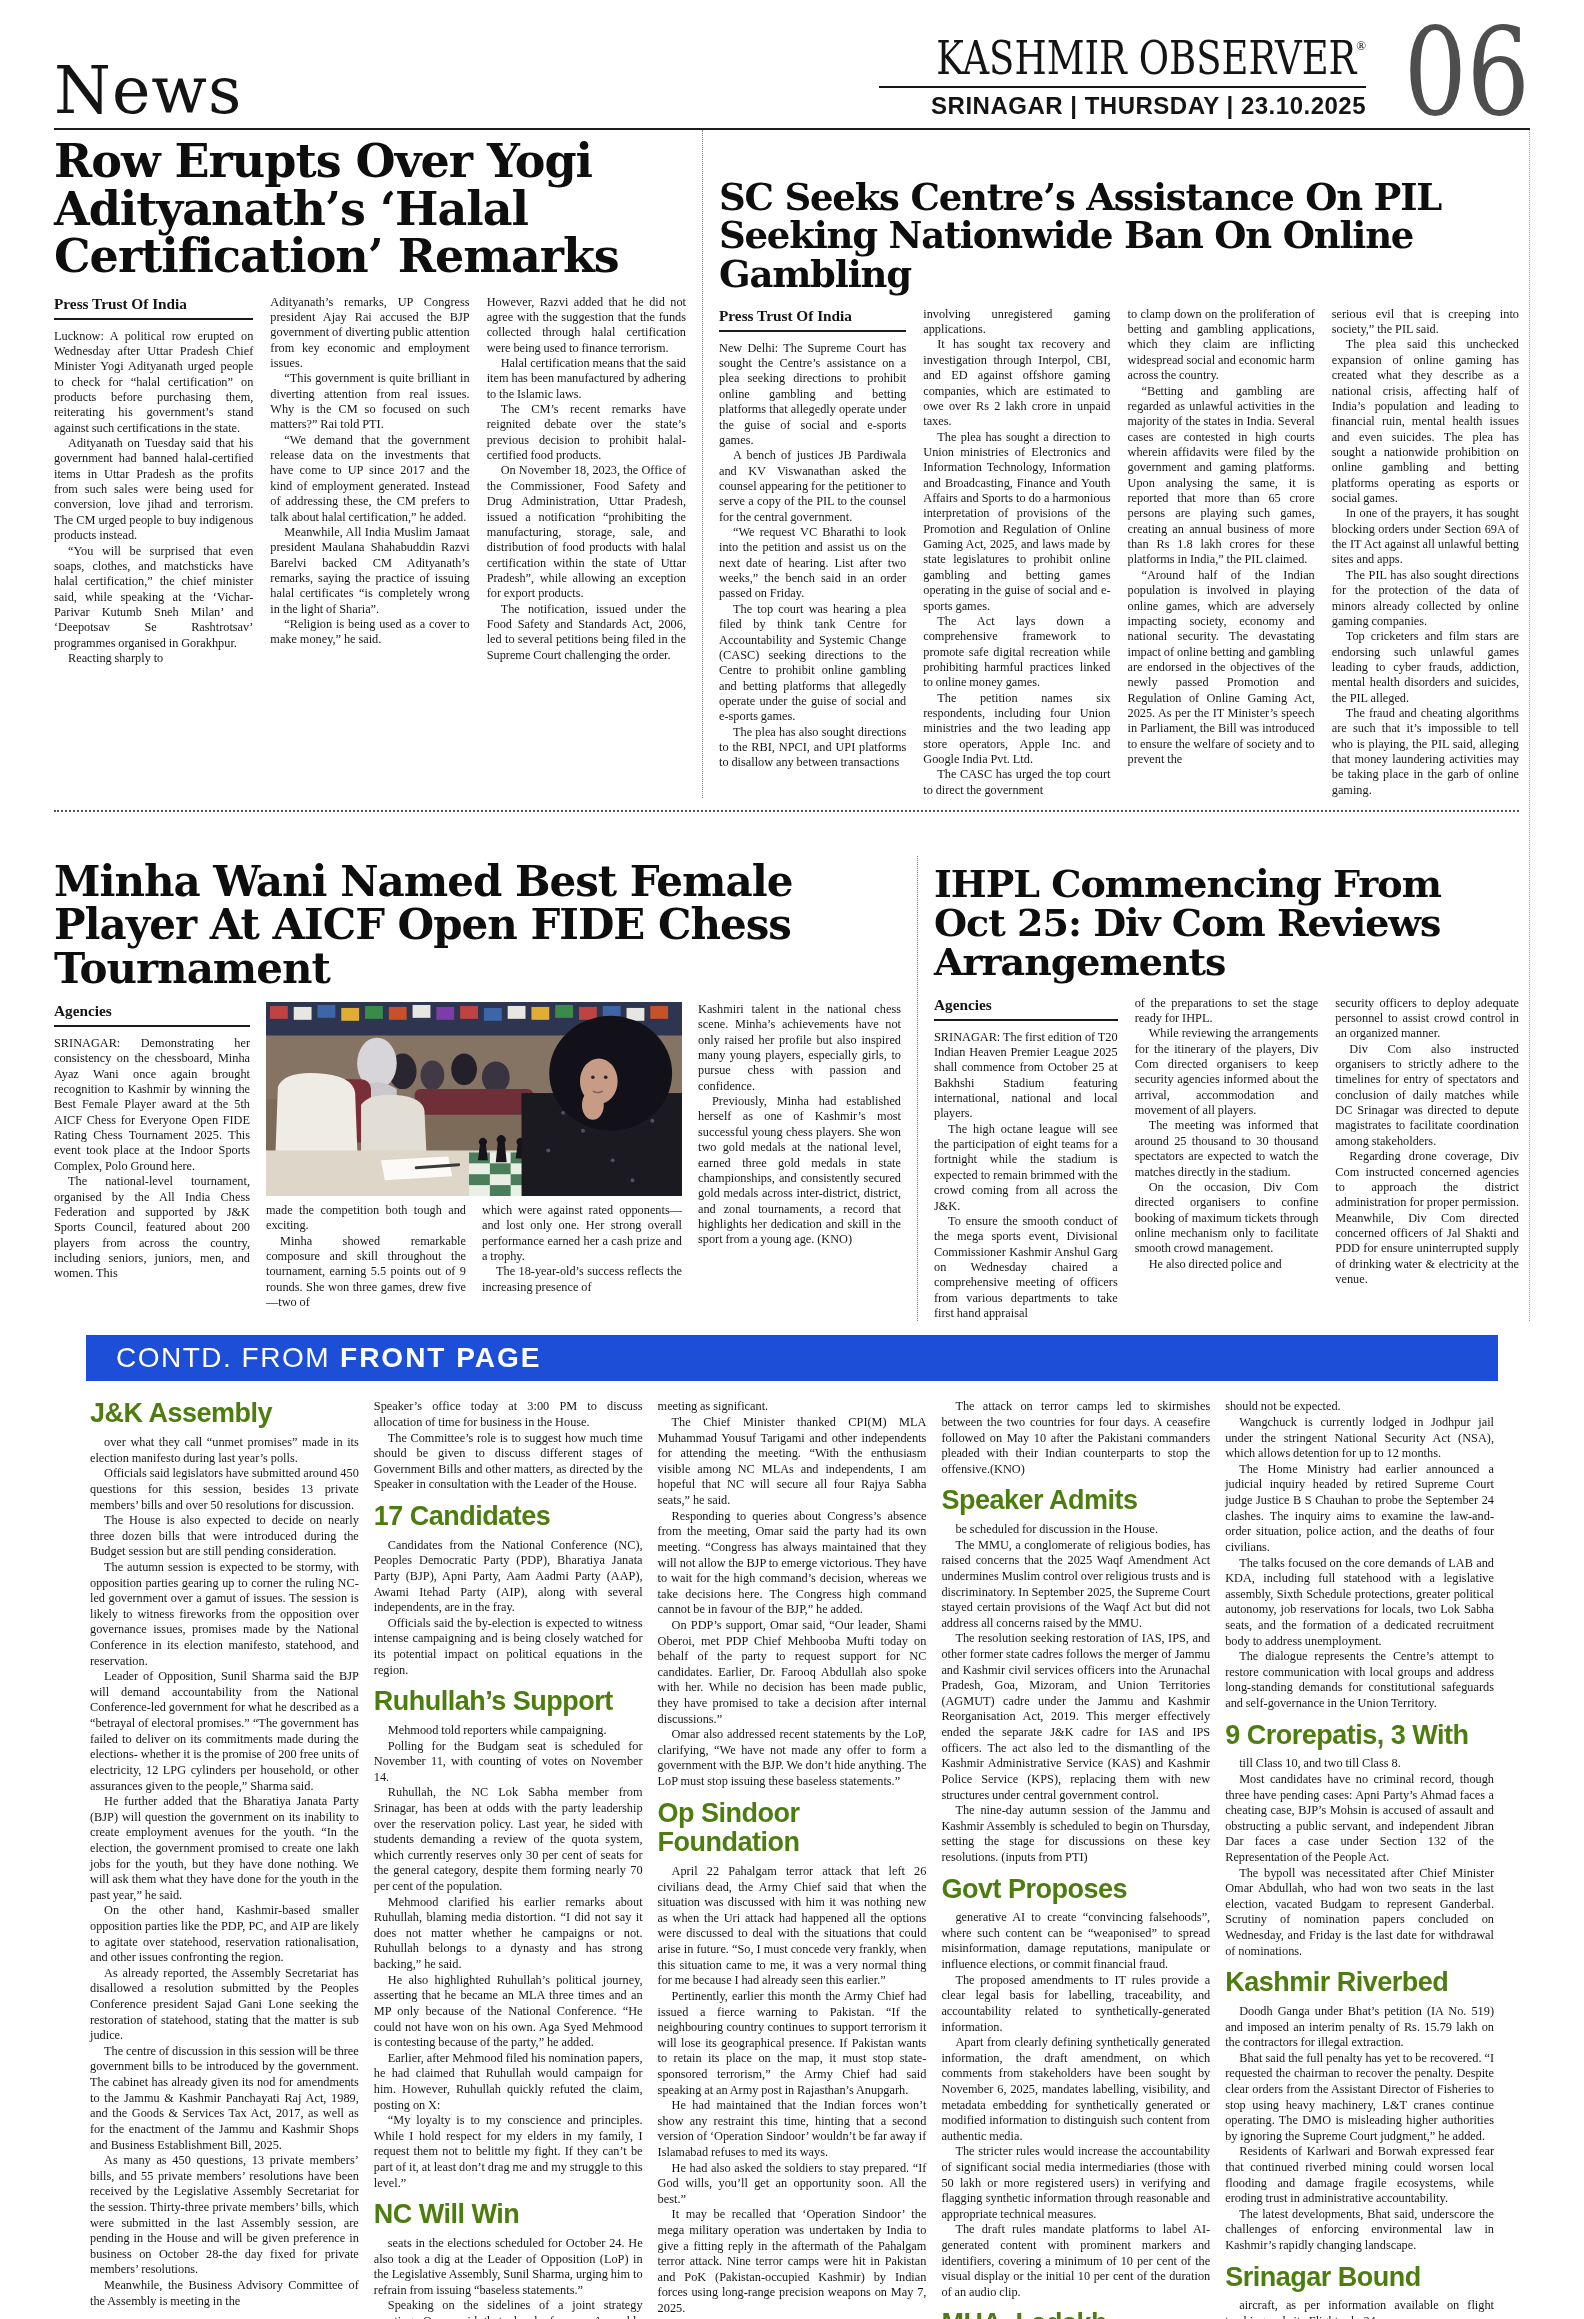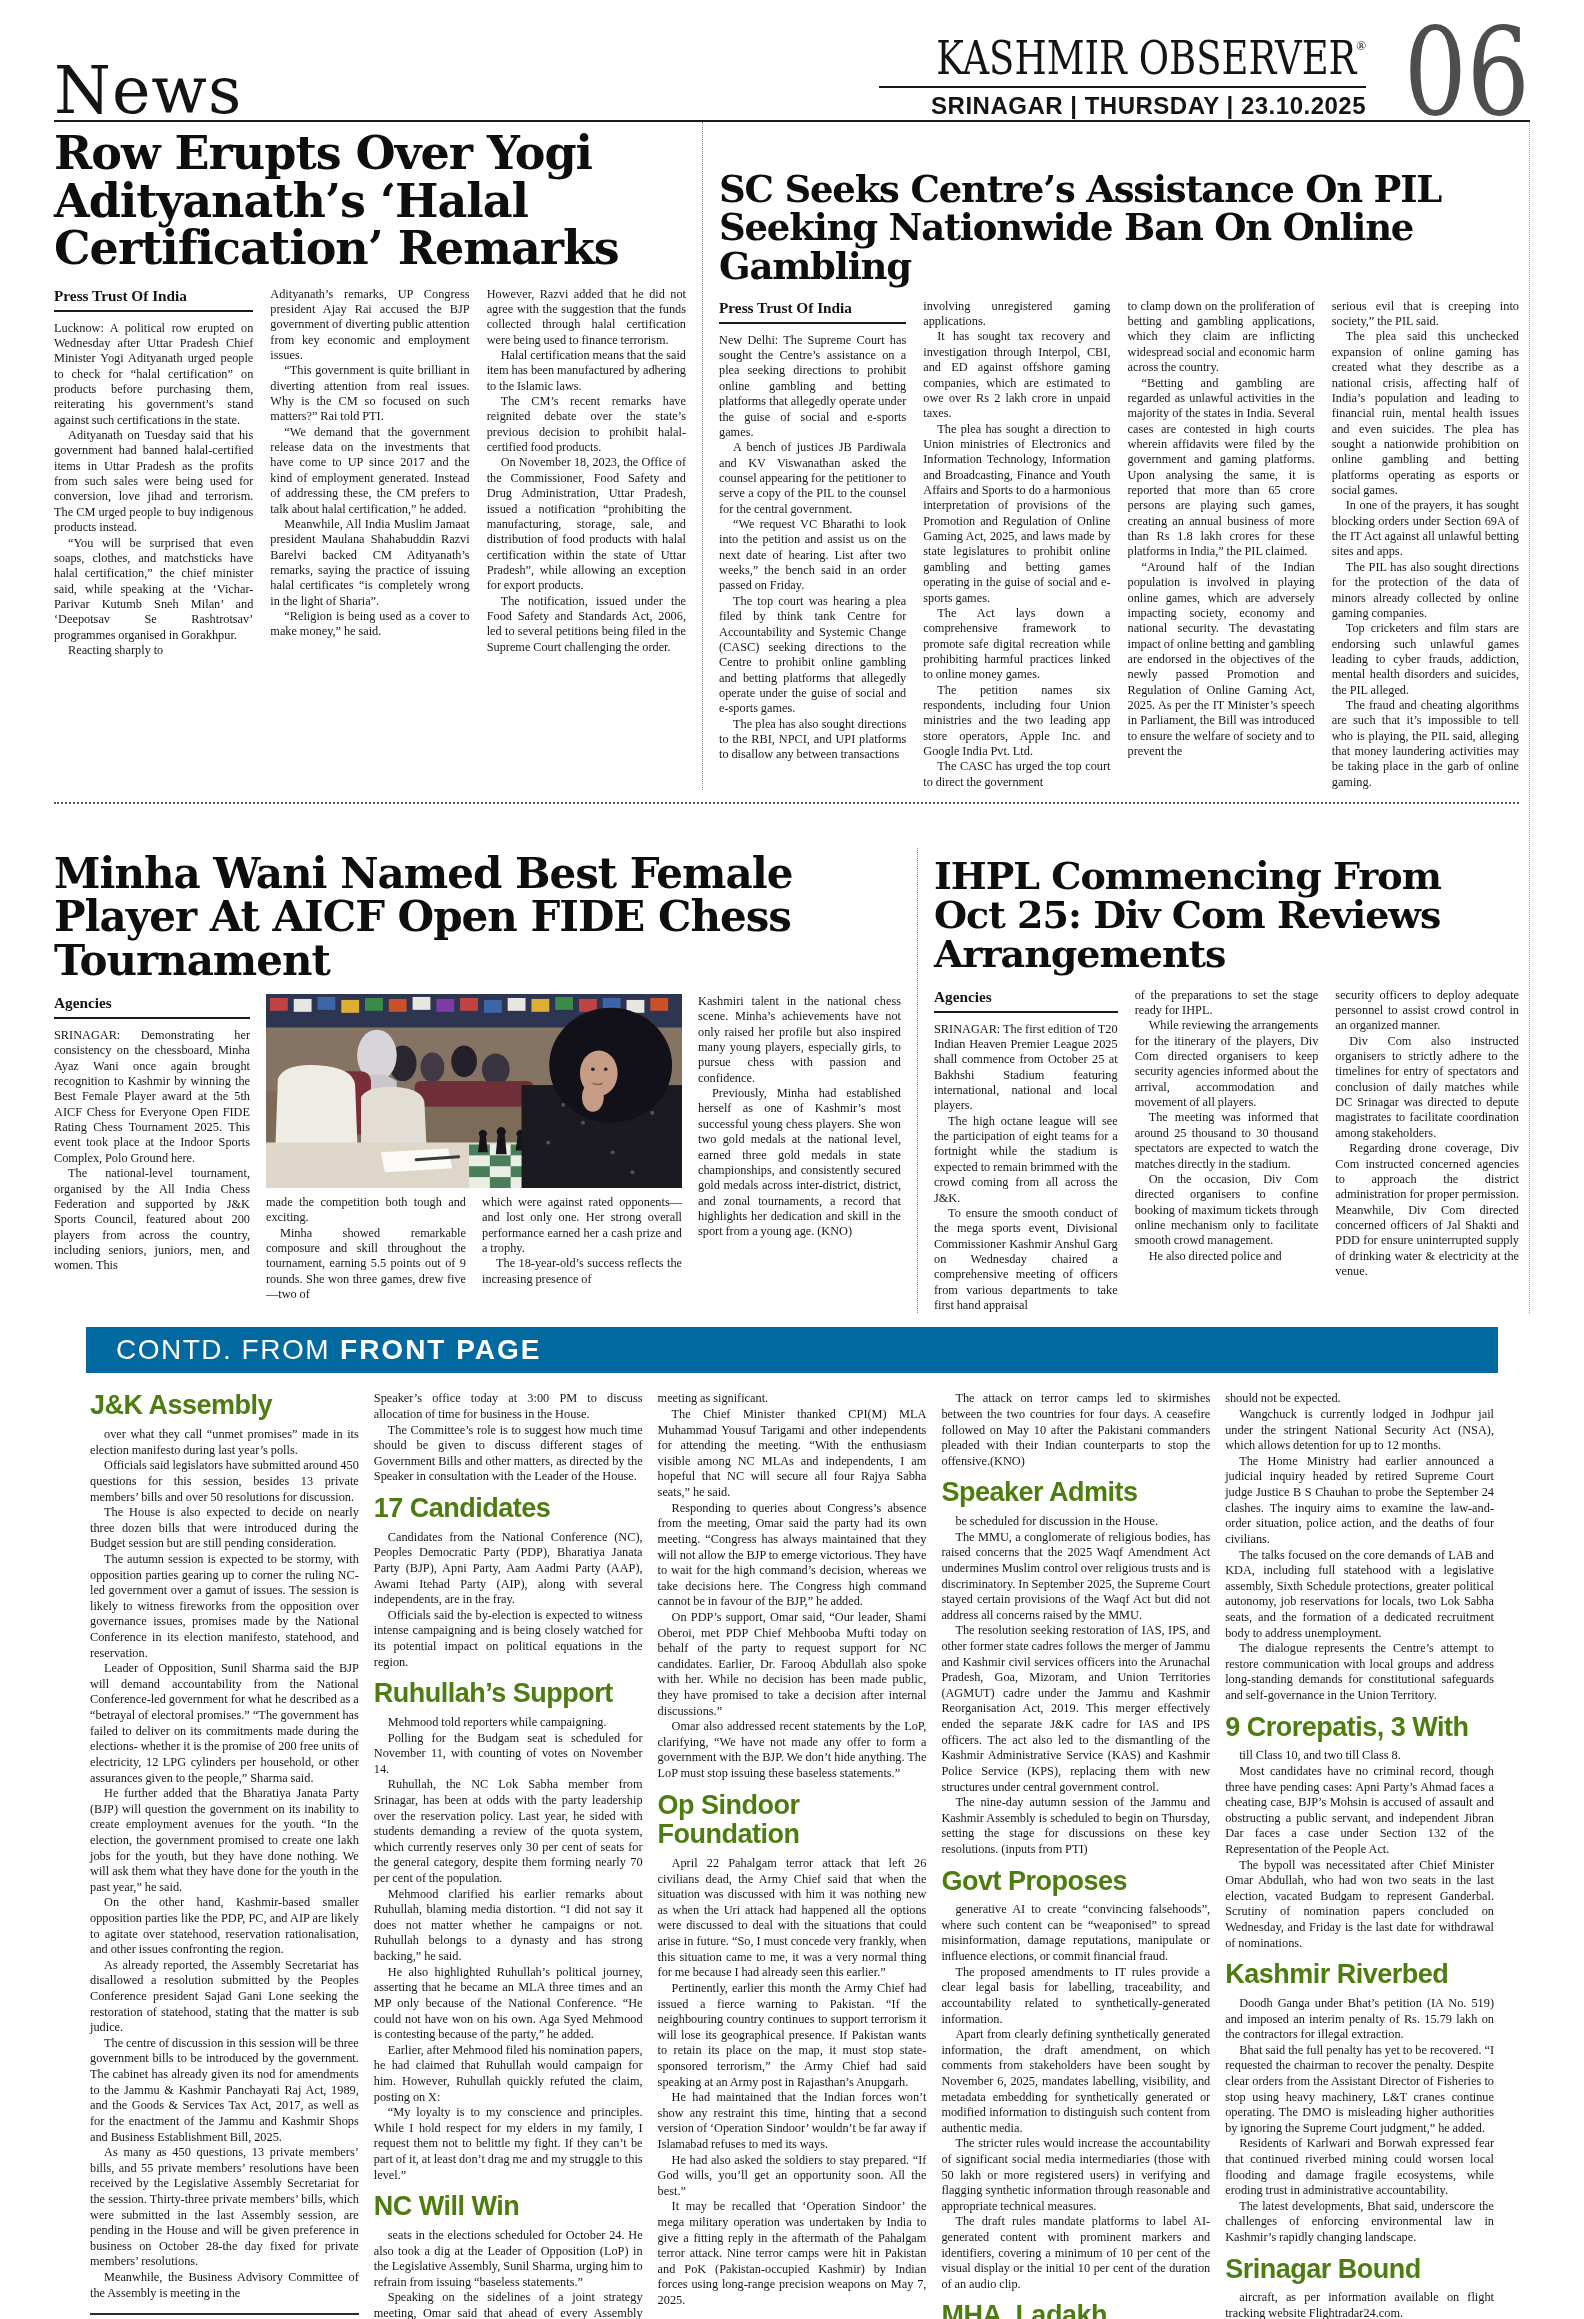--- a/index.html
+++ b/index.html
@@ -5,21 +5,21 @@
   * { margin:0; padding:0; box-sizing:border-box; }
   html,body { background:#fff; }
   body {
     width:1584px; height:2320px; overflow:hidden; position:relative;
     color:#141414; font-family:"Liberation Serif", serif;
   }
   .page { padding:26px 54px 0 54px; }
 
   
   .header { display:flex; justify-content:space-between; align-items:flex-end;
-    border-bottom:2px solid #1c1c1c; }
+    border-bottom:2px solid #1c1c1c; padding-bottom:8px; }
   .news-title { font-family:"DejaVu Serif", serif; font-size:65px; font-weight:400;
     line-height:.9; letter-spacing:1px; }
   .mast-wrap { display:flex; align-items:flex-end; }
   .mast-text { text-align:right; }
   .mast-name-row { white-space:nowrap; }
   .mast-name { display:inline-block; font-family:"DejaVu Serif", serif; font-size:42px;
     line-height:1; transform:scale(0.88,1.12); transform-origin:right bottom; letter-spacing:0; }
   .reg { font-size:13px; vertical-align:top; position:relative; top:-2px; }
   .dateline { font-family:"Liberation Sans", sans-serif; font-weight:bold; font-size:24px;
     letter-spacing:0.5px; border-top:2px solid #161616; margin-top:4px; padding-top:4px; }
@@ -56,21 +56,21 @@
 
   .chess-body { display:flex; gap:16px; margin-top:12px; }
   .chess-c1 { flex:0 0 196px; }
   .chess-mid { flex:0 0 416px; }
   .chess-c4 { flex:1; }
   .photo { width:100%; height:194px; display:block; margin-bottom:7px; }
   .mid-cols { display:flex; gap:16px; }
   .mid-cols > div { flex:1 1 0; min-width:0; }
 
   
-  .banner { margin:14px 32px 0; height:46px; background:#0369a1; display:flex;
+  .banner { margin:14px 32px 0; height:46px; background:#1d4ed8; display:flex;
     align-items:center; padding-left:30px; color:#fff;
     font-family:"Liberation Sans", sans-serif; font-size:28px; letter-spacing:1.5px; }
   .banner .b1 { font-weight:400; }
   .banner .b2 { font-weight:bold; margin-left:10px; letter-spacing:2px; }
   .contd-body { margin:18px 36px 0; display:flex; gap:15px; align-items:flex-start; }
   .ccol { flex:1 1 0; min-width:0; border-bottom:2px solid #2a2a2a; padding-bottom:12px; }
   .ccol .para { line-height:1.27; }
   .ccol .sub-head:first-child { margin-top:0; }
 </style>
 </head>

